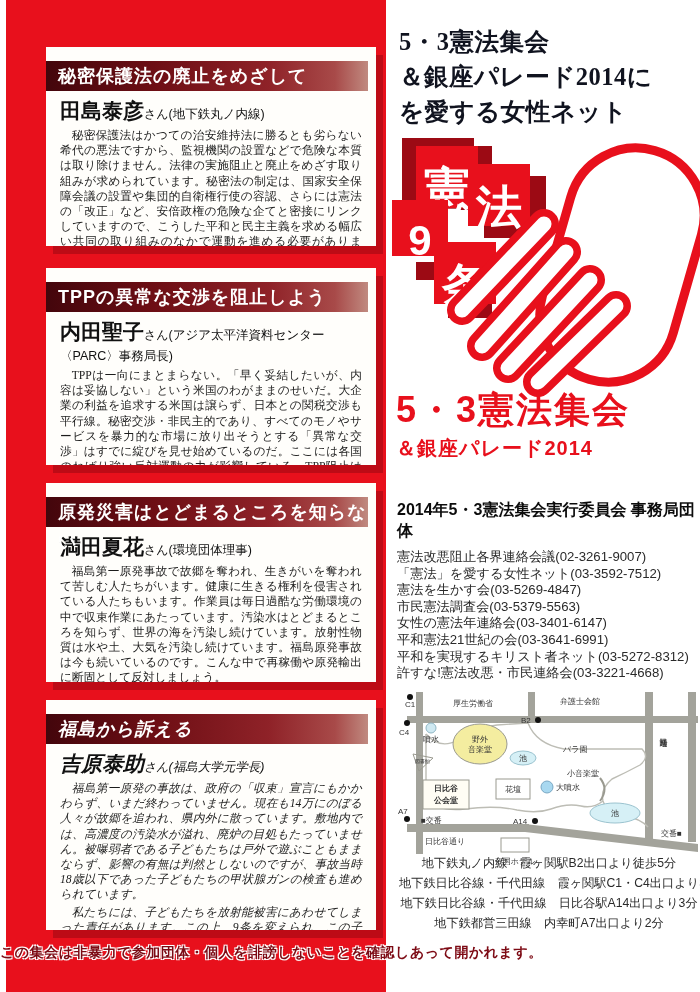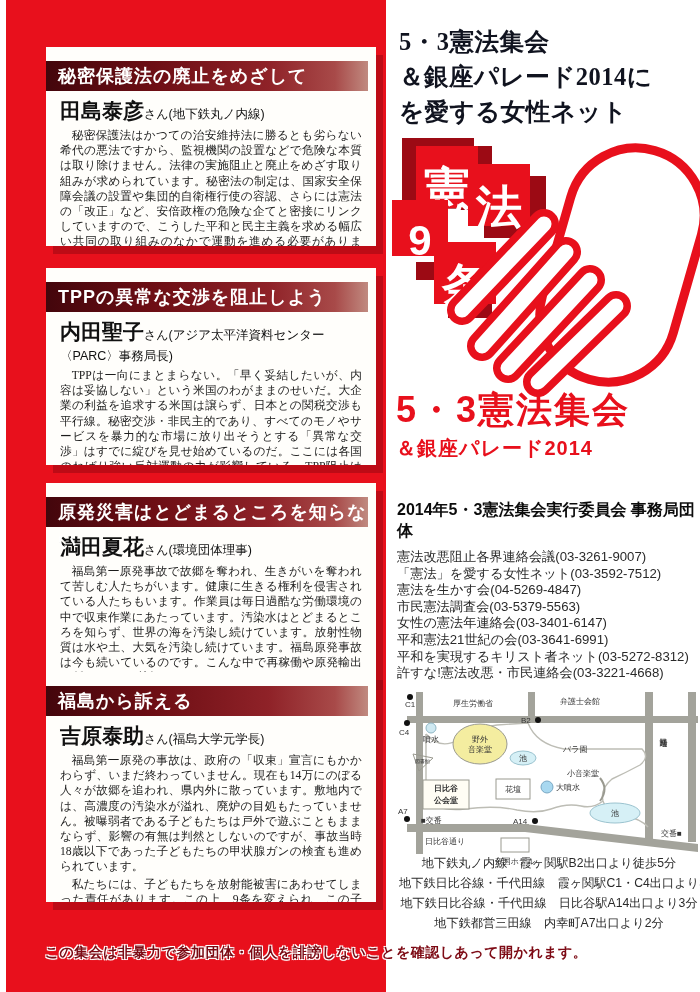--- a/index.html
+++ b/index.html
@@ -11,21 +11,21 @@
   
   .red-col{position:absolute;left:6px;top:0;width:380px;height:992px;background:#e8101c;}
   .speaker-card{
     position:absolute;left:46px;width:330px;background:#fffefb;
     box-shadow:7px 8px 0 rgba(125,5,15,.40);
     overflow:hidden;
   }
   .card-1{top:47px;height:199px;}
   .card-2{top:268px;height:197px;}
   .card-3{top:483px;height:199px;}
-  .card-4{top:672px;height:230px;}
+  .card-4{top:700px;height:230px;font-style:italic;}
   .ribbon{
     position:absolute;left:-8px;top:14px;width:330px;height:30px;
     background:linear-gradient(90deg,#40050b 0%,#6d0e14 35%,#8f2228 70%,#a84a49 90%,#c08a80 100%);
     color:#fff;font-weight:bold;font-size:18px;line-height:30px;
     padding-left:20px;letter-spacing:1px;box-sizing:border-box;
   }
   .card-inner{padding:50px 14px 0 14px;}
   .name-line{margin:0 0 3px 0;color:#111;}
   .sp-name{font-size:21px;font-weight:bold;}
   .sp-hon{font-size:12px;text-align:right;}
@@ -48,21 +48,21 @@
   .cap2{font-size:20px;font-weight:900;letter-spacing:1px;}
   .committee{position:absolute;left:397px;top:500px;width:303px;color:#2a2a2a;}
   .committee-heading{font-size:16px;font-weight:bold;color:#0c0c0c;margin:0 0 7px 0;}
   .committee-item{font-size:13.2px;line-height:16.6px;}
   .map-svg{position:absolute;left:395px;top:692px;}
   .map-label{font-size:8px;fill:#333;}
   .map-label-tiny{font-size:5px;fill:#333;}
   .access{position:absolute;left:399px;top:853px;width:300px;color:#2a2a2a;text-align:center;}
   .access-line{font-size:12.2px;line-height:20px;white-space:nowrap;}
   .disclaimer{
-    position:absolute;left:0;top:944px;width:632px;text-align:center;
+    position:absolute;left:0;top:944px;width:632px;text-align:left;
     font-size:14px;font-weight:bold;color:#7d0a14;letter-spacing:.5px;
     text-shadow:1px 1px 0 #fff,-1px -1px 0 #fff,1px -1px 0 #fff,-1px 1px 0 #fff,0 0 2px #fff;
   }
 </style>
 </head>
 <body>
 
 <div id="page">
   <div class="red-col"></div>
 
@@ -150,23 +150,23 @@
     </g>
   </svg>
 
   <div class="logo-caption">
     <div class="cap1">5・3憲法集会</div>
     <div class="cap2">＆銀座パレード2014</div>
   </div>
 
   <div class="committee">
     <div class="committee-heading">2014年5・3憲法集会実行委員会 事務局団体</div>
-    <div class="committee-item">憲法改悪阻止各界連絡会議(03-3261-9007)</div>
+    <div class="committee-item">憲法改悪阻止各界連絡会議(02-3261-9007)</div>
     <div class="committee-item">「憲法」を愛する女性ネット(03-3592-7512)</div>
-    <div class="committee-item">憲法を生かす会(04-5269-4847)</div>
+    <div class="committee-item">憲法を生かす会(03-5269-4847)</div>
     <div class="committee-item">市民憲法調査会(03-5379-5563)</div>
     <div class="committee-item">女性の憲法年連絡会(03-3401-6147)</div>
     <div class="committee-item">平和憲法21世紀の会(03-3641-6991)</div>
     <div class="committee-item">平和を実現するキリスト者ネット(03-5272-8312)</div>
     <div class="committee-item">許すな!憲法改悪・市民連絡会(03-3221-4668)</div>
   </div>
 
   <svg class="map-svg" width="303" height="178" viewBox="0 0 303 178">
     <rect x="0" y="0" width="303" height="178" fill="#ffffff"></rect>
 

